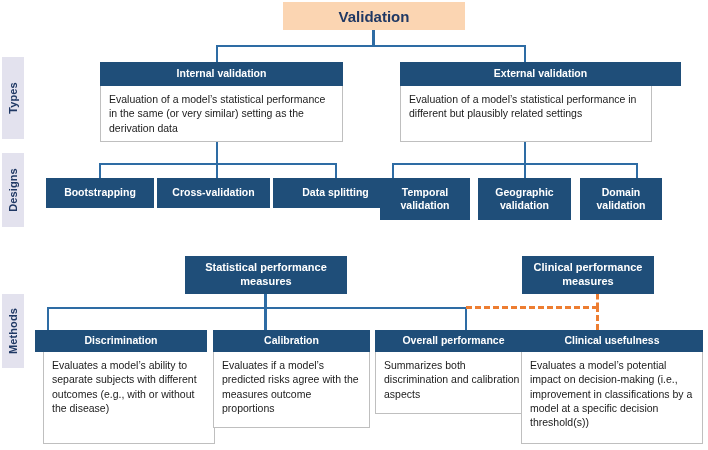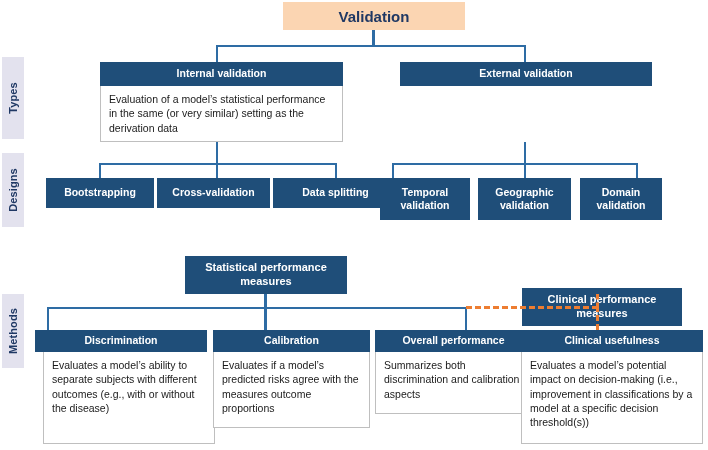--- a/index.html
+++ b/index.html
@@ -105,21 +105,22 @@
 
   <div class="abs line-v" style="left:524px; top:45px; width:2px; height:17px;"></div>
 
   <div class="abs side-label" style="left:2px; top:57px; width:22px; height:82px;">
     <span>Types</span>
   </div>
 
   <div class="abs navy-box" style="left:100px; top:62px; width:243px; height:24px;">Internal validation</div>
   <div class="abs body-box" style="left:100px; top:86px; width:243px; height:56px;">Evaluation of a model’s statistical performance in the same (or very similar) setting  as the derivation data</div>
 
-  <div class="abs navy-box" style="left:400px; top:62px; width:252px; height:24px;">External validation</div>
+  <div class="abs navy-box" style="left:400px; top:62px; width:281px; height:24px;">External validation</div>
+  <div class="abs body-box" style="left:400px; top:86px; width:252px; height:56px;">Evaluation of a model’s statistical performance in different but plausibly related settings</div>
 
   <div class="abs line-v" style="left:216px; top:142px; width:2px; height:22px;"></div>
   <div class="abs line-h" style="left:99px; top:163px; width:238px; height:2px;"></div>
   <div class="abs line-v" style="left:99px; top:163px; width:2px; height:15px;"></div>
   <div class="abs line-v" style="left:216px; top:163px; width:2px; height:15px;"></div>
   <div class="abs line-v" style="left:335px; top:163px; width:2px; height:15px;"></div>
 
   <div class="abs line-v" style="left:524px; top:142px; width:2px; height:22px;"></div>
   <div class="abs line-h" style="left:392px; top:163px; width:246px; height:2px;"></div>
   <div class="abs line-v" style="left:392px; top:163px; width:2px; height:15px;"></div>
@@ -148,21 +149,21 @@
   </div>
 
   <div class="abs side-label" style="left:2px; top:294px; width:22px; height:74px;">
     <span>Methods</span>
   </div>
 
   <div class="abs navy-box big" style="left:185px; top:256px; width:162px; height:38px; flex-direction:column;">
     <span>Statistical performance</span>
     <span>measures</span>
   </div>
-  <div class="abs navy-box big" style="left:522px; top:256px; width:160px; height:38px; flex-direction:column;margin-top:32px;">
+  <div class="abs navy-box big" style="left:522px; top:256px; width:132px; height:38px; flex-direction:column;">
     <span>Clinical performance</span>
     <span>measures</span>
   </div>
 
   <div class="abs line-v-thick" style="left:264px; top:294px; width:3px; height:36px;"></div>
   <div class="abs line-h" style="left:47px; top:307px; width:420px; height:2px;"></div>
   <div class="abs line-v" style="left:47px; top:307px; width:2px; height:23px;"></div>
   <div class="abs line-v" style="left:264px; top:307px; width:2px; height:23px;"></div>
   <div class="abs line-v" style="left:465px; top:307px; width:2px; height:23px;"></div>
 

